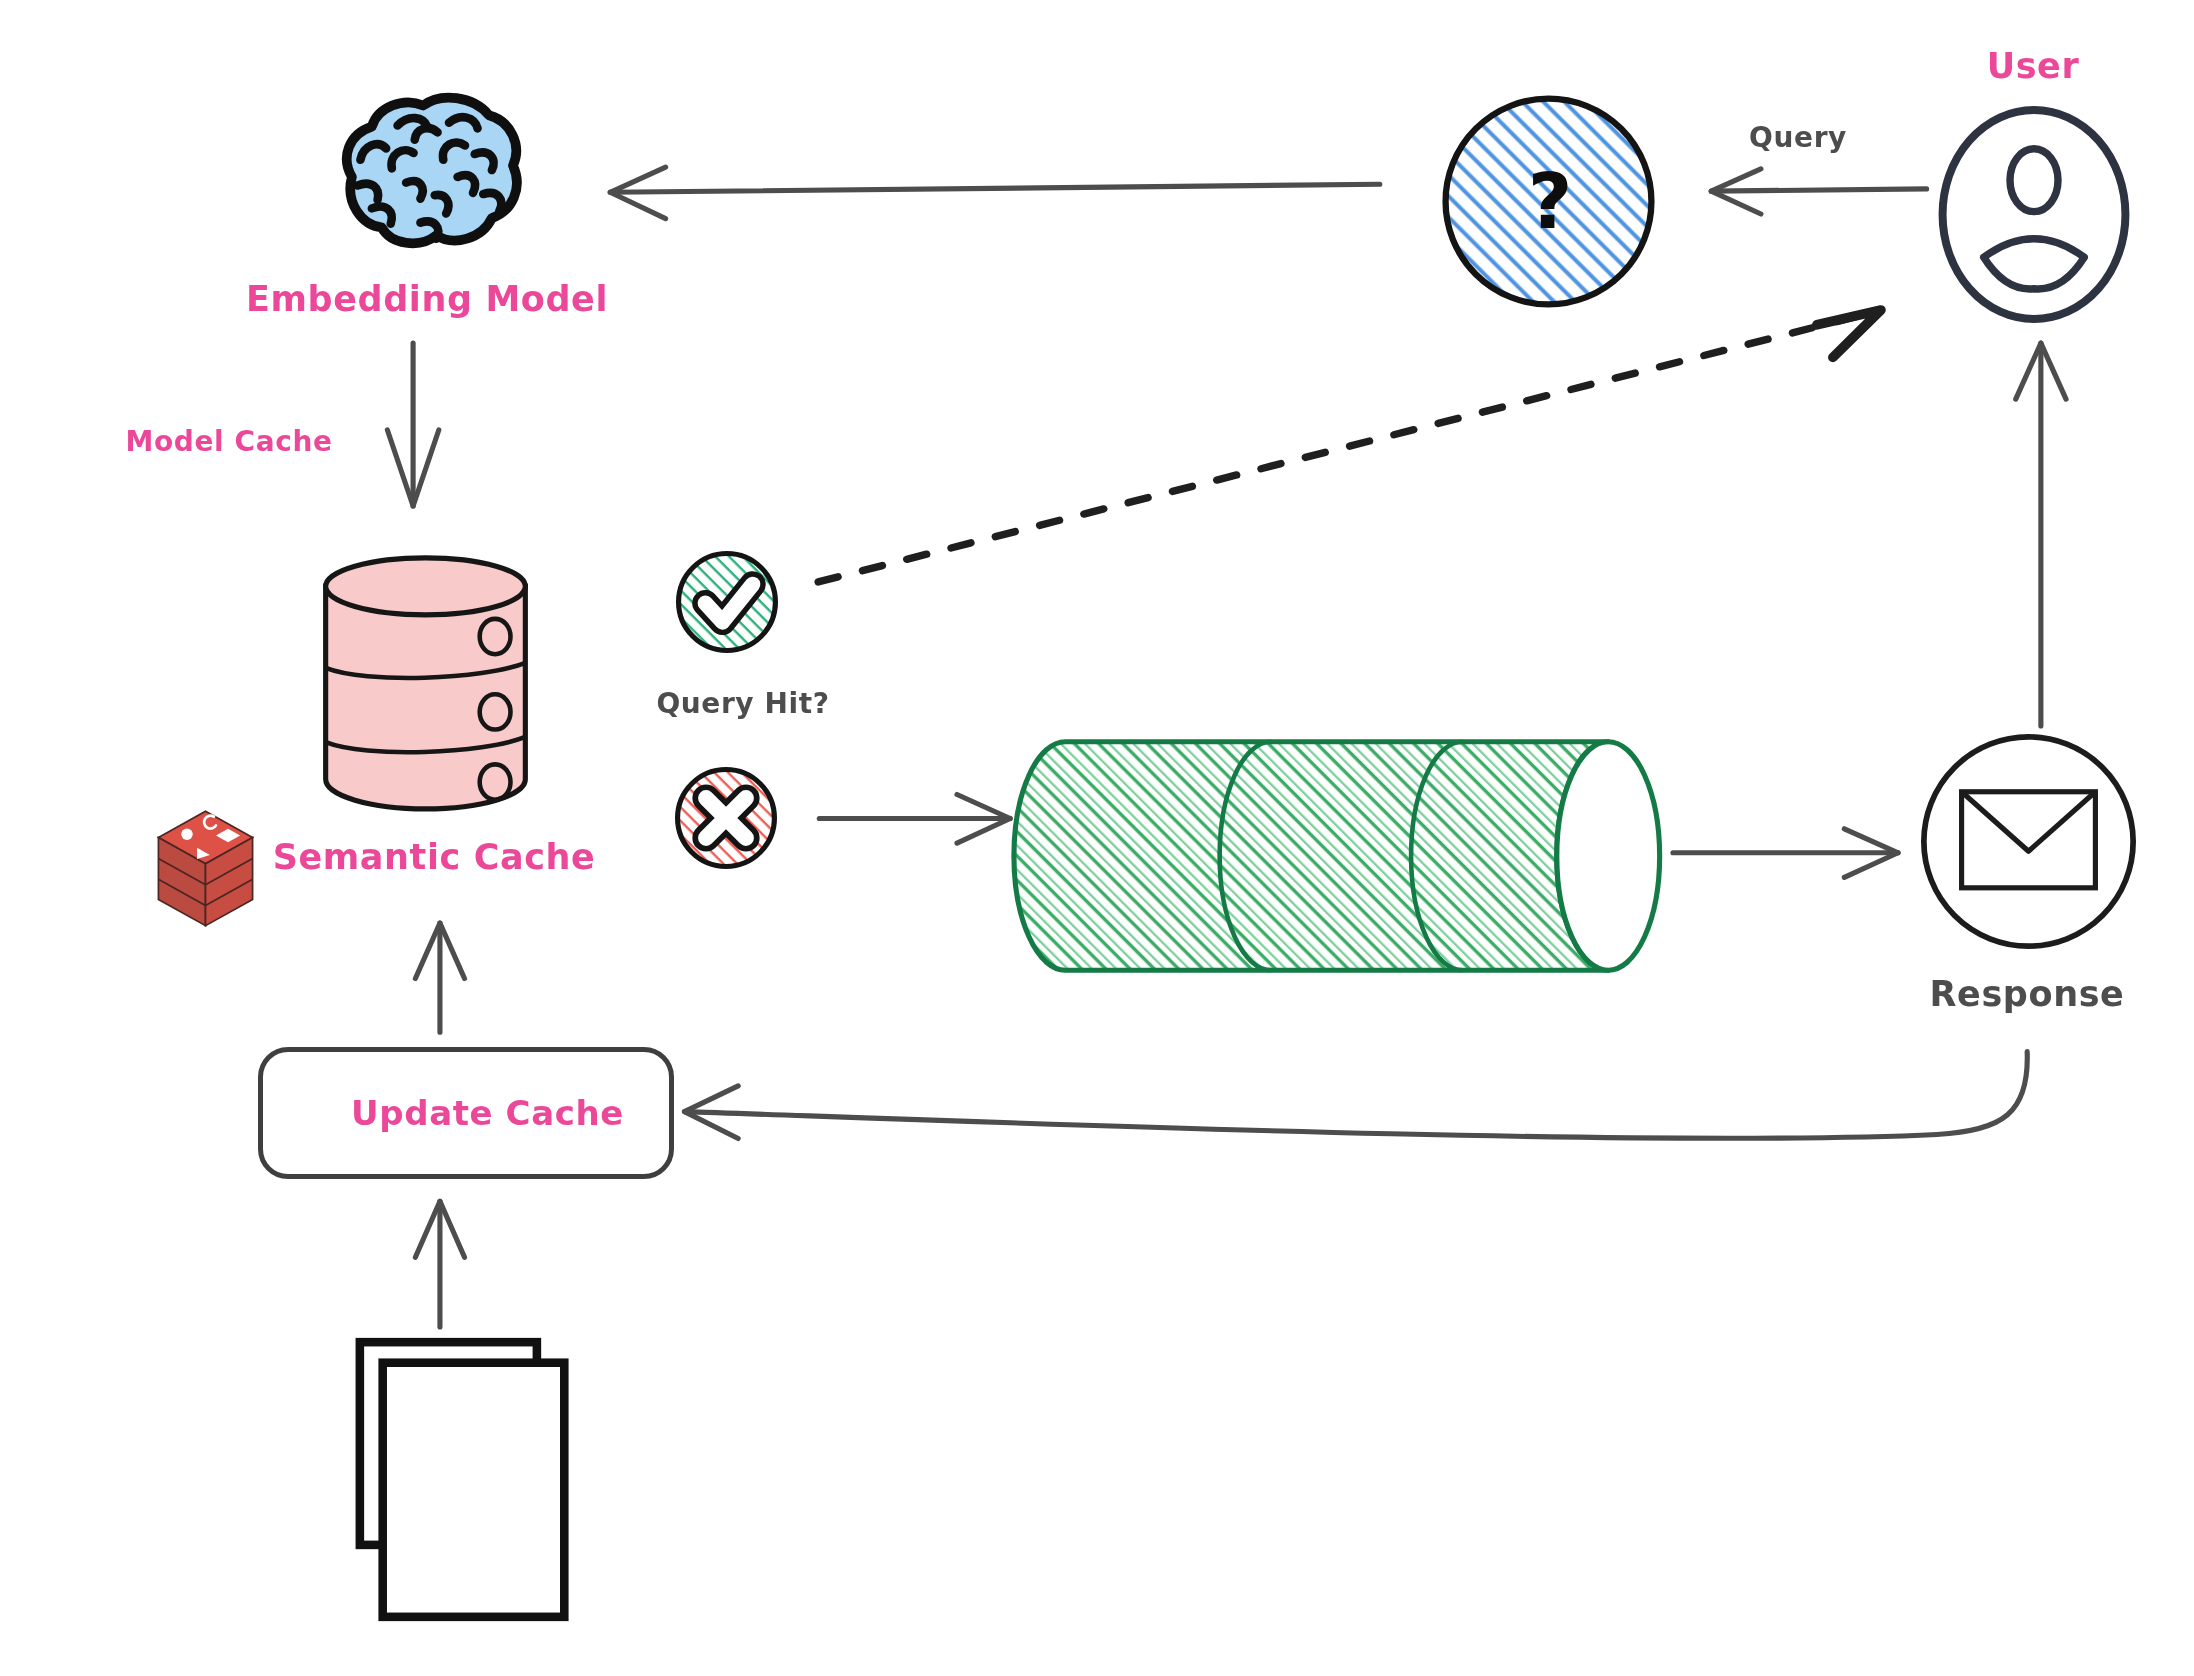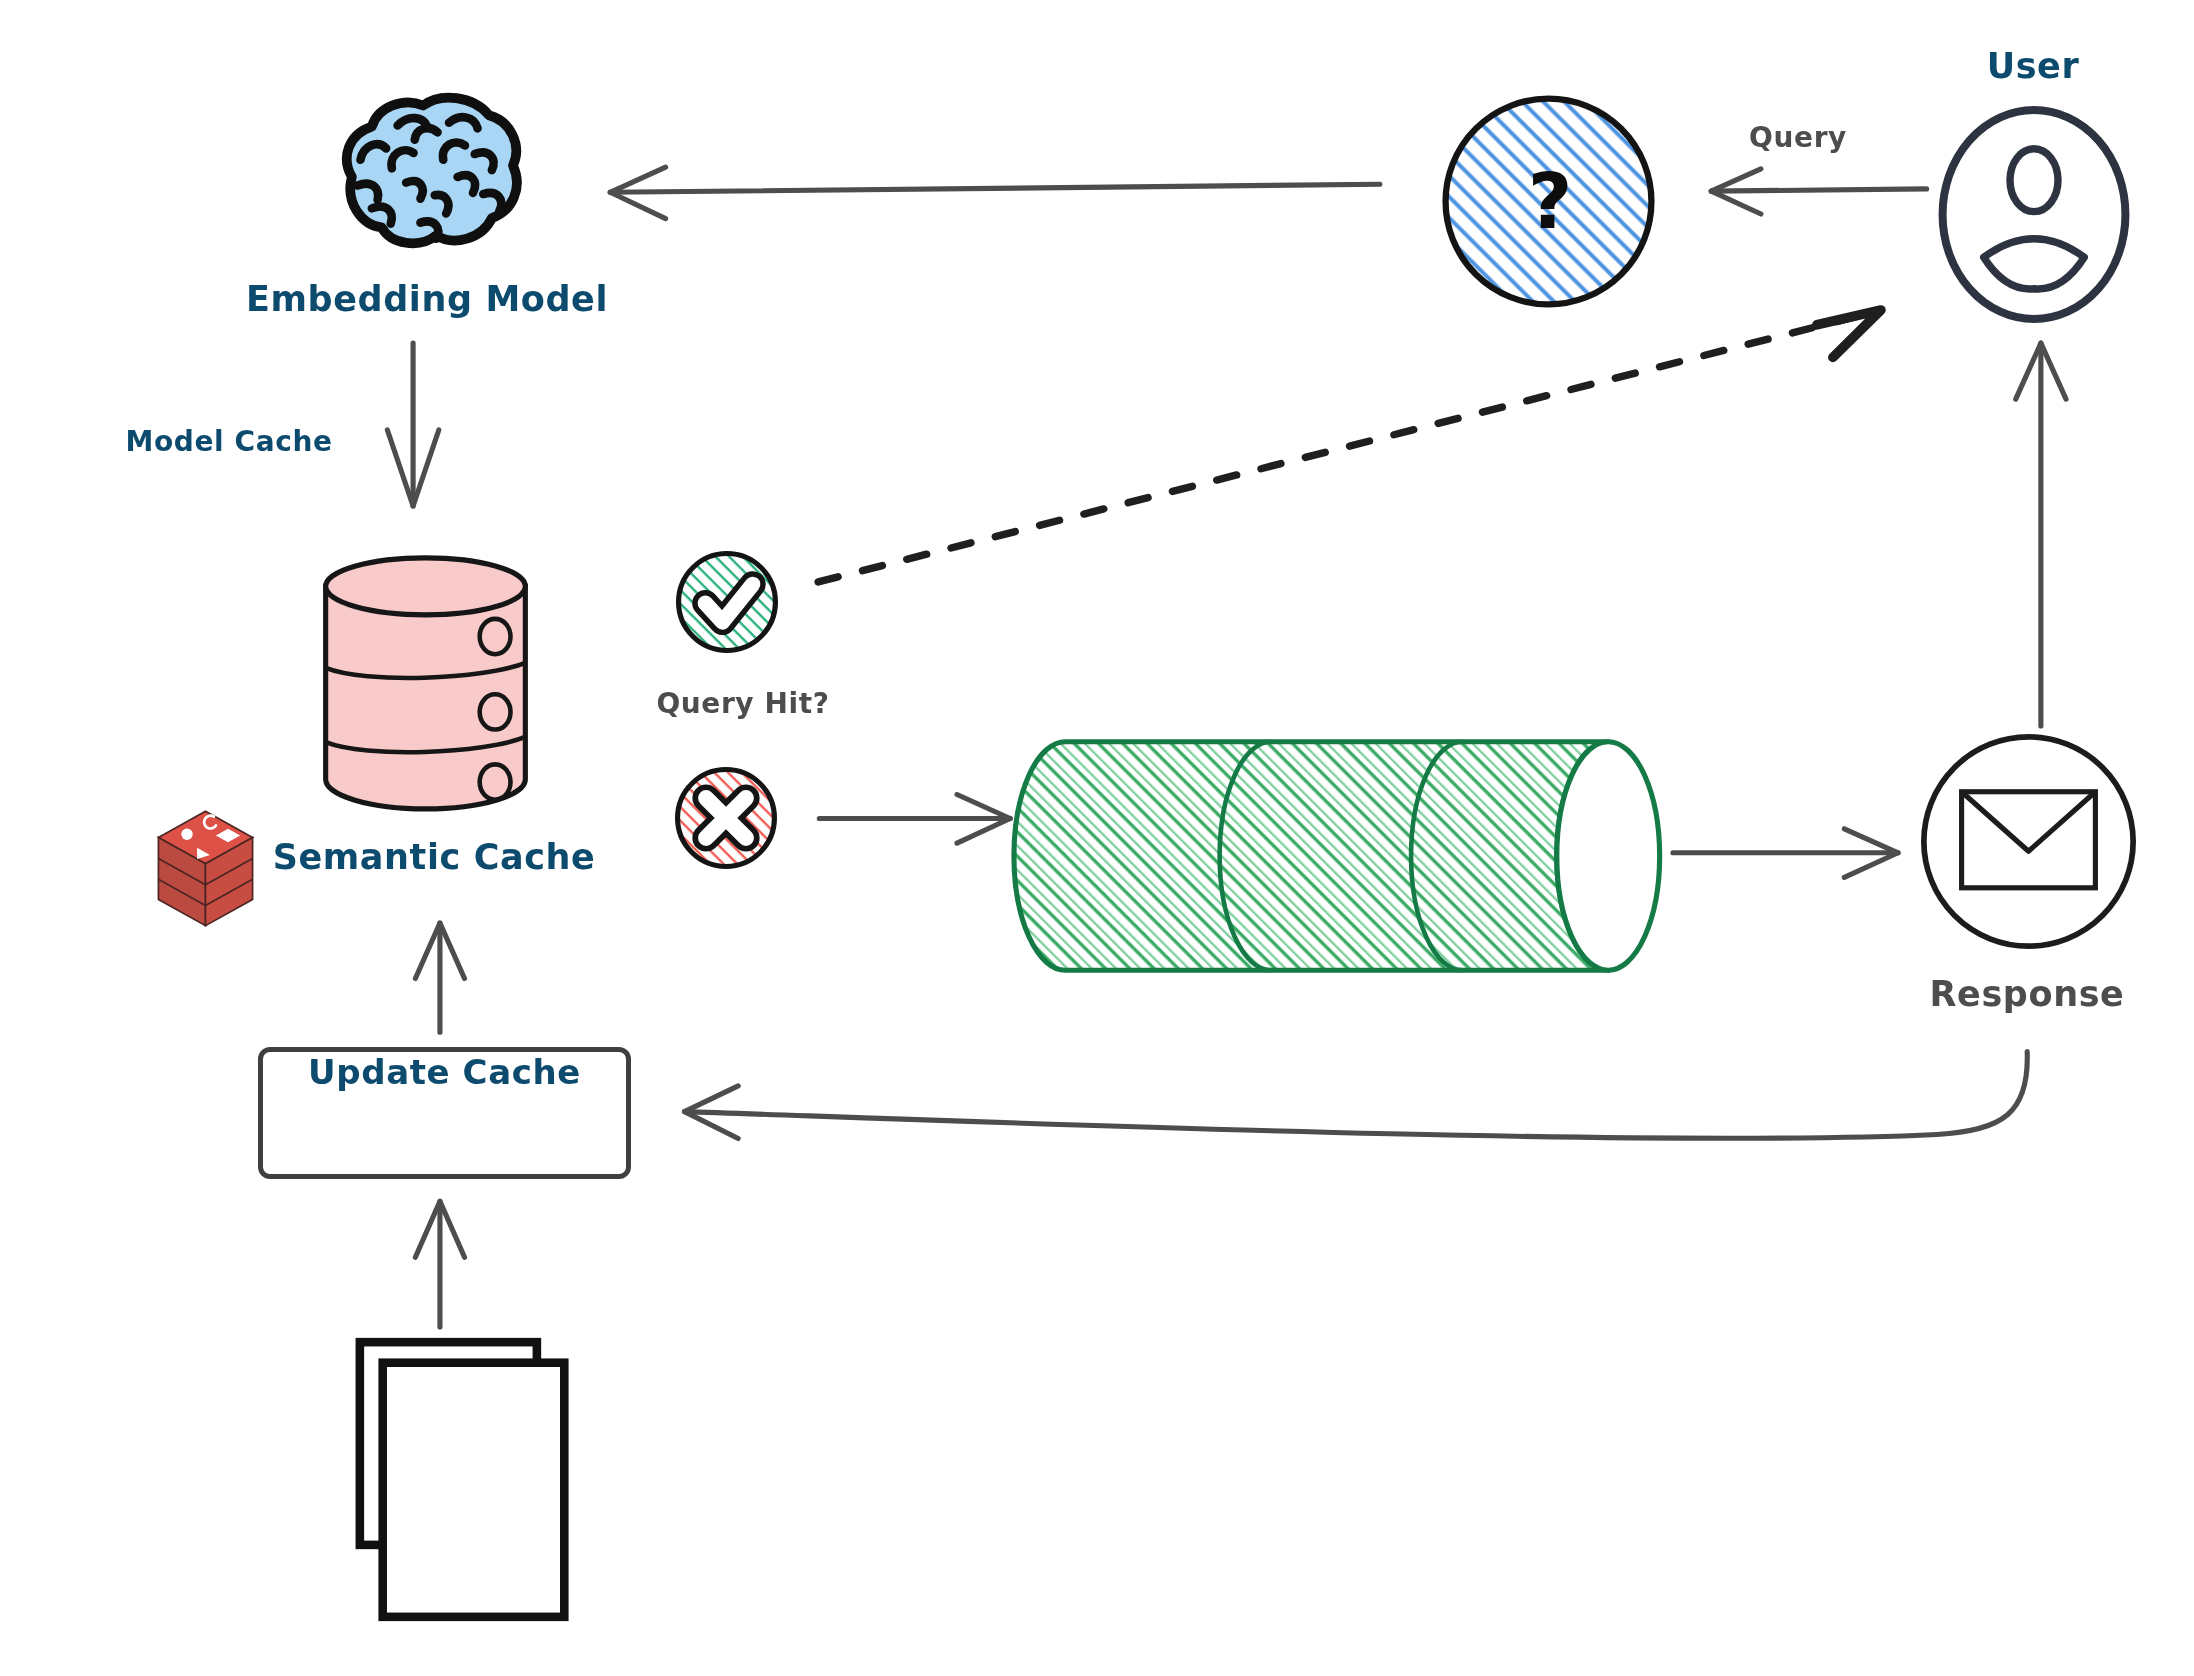--- a/index.html
+++ b/index.html
@@ -1,31 +1,31 @@
 <!DOCTYPE html>
 <html style="font-size:9.1px"><head>
 <meta charset="utf-8">
 <style>
   html,body{margin:0;padding:0;background:#ffffff;}
   body{width:2194px;height:1677px;position:relative;overflow:hidden;
        font-family:"DejaVu Sans", sans-serif;}
   .canvas{position:absolute;inset:0;}
   .abs{position:absolute;}
-  .label{position:absolute;color:#0c4a6e;white-space:nowrap;
+  .label{position:absolute;color:#ec4899;white-space:nowrap;
          transform:translateX(-50%);font-weight:600;letter-spacing:0.6px;}
   .label.gray{color:#4d4d4d;}
   .lbl-62{font-size:35px;} .lbl-58{font-size:28px;}
   .wrap{white-space:normal;transform:none;line-height:1.4;}
   #arrow-layer{position:absolute;left:0;top:0;z-index:1;}
   .icon{z-index:2;}
   .qmark{position:absolute;z-index:3;font-size:77px;font-weight:bold;color:#0d0d0d;
          transform:translate(-50%,-50%);}
   #update-cache-box{left:258px;top:1047px;width:363px;height:122px;
-    border:5.7px solid #3f3f3f;border-radius:12px;background:#fff;z-index:2;
-    display:flex;justify-content:center;}
+    border:5.7px solid #3f3f3f;border-radius:30px;background:#fff;z-index:2;
+    display:flex;align-items:center;justify-content:center;padding-left:43px;}
   #update-cache-box .label{position:static;transform:none;font-size:34px;}
 </style>
 </head>
 <body>
 
 <div class="canvas">
 
   <svg id="arrow-layer" width="2194" height="1677" viewBox="0 0 3840 2934" fill="none">
     <g stroke="#4d4d4d" stroke-width="9" stroke-linecap="round" stroke-linejoin="round">
 

